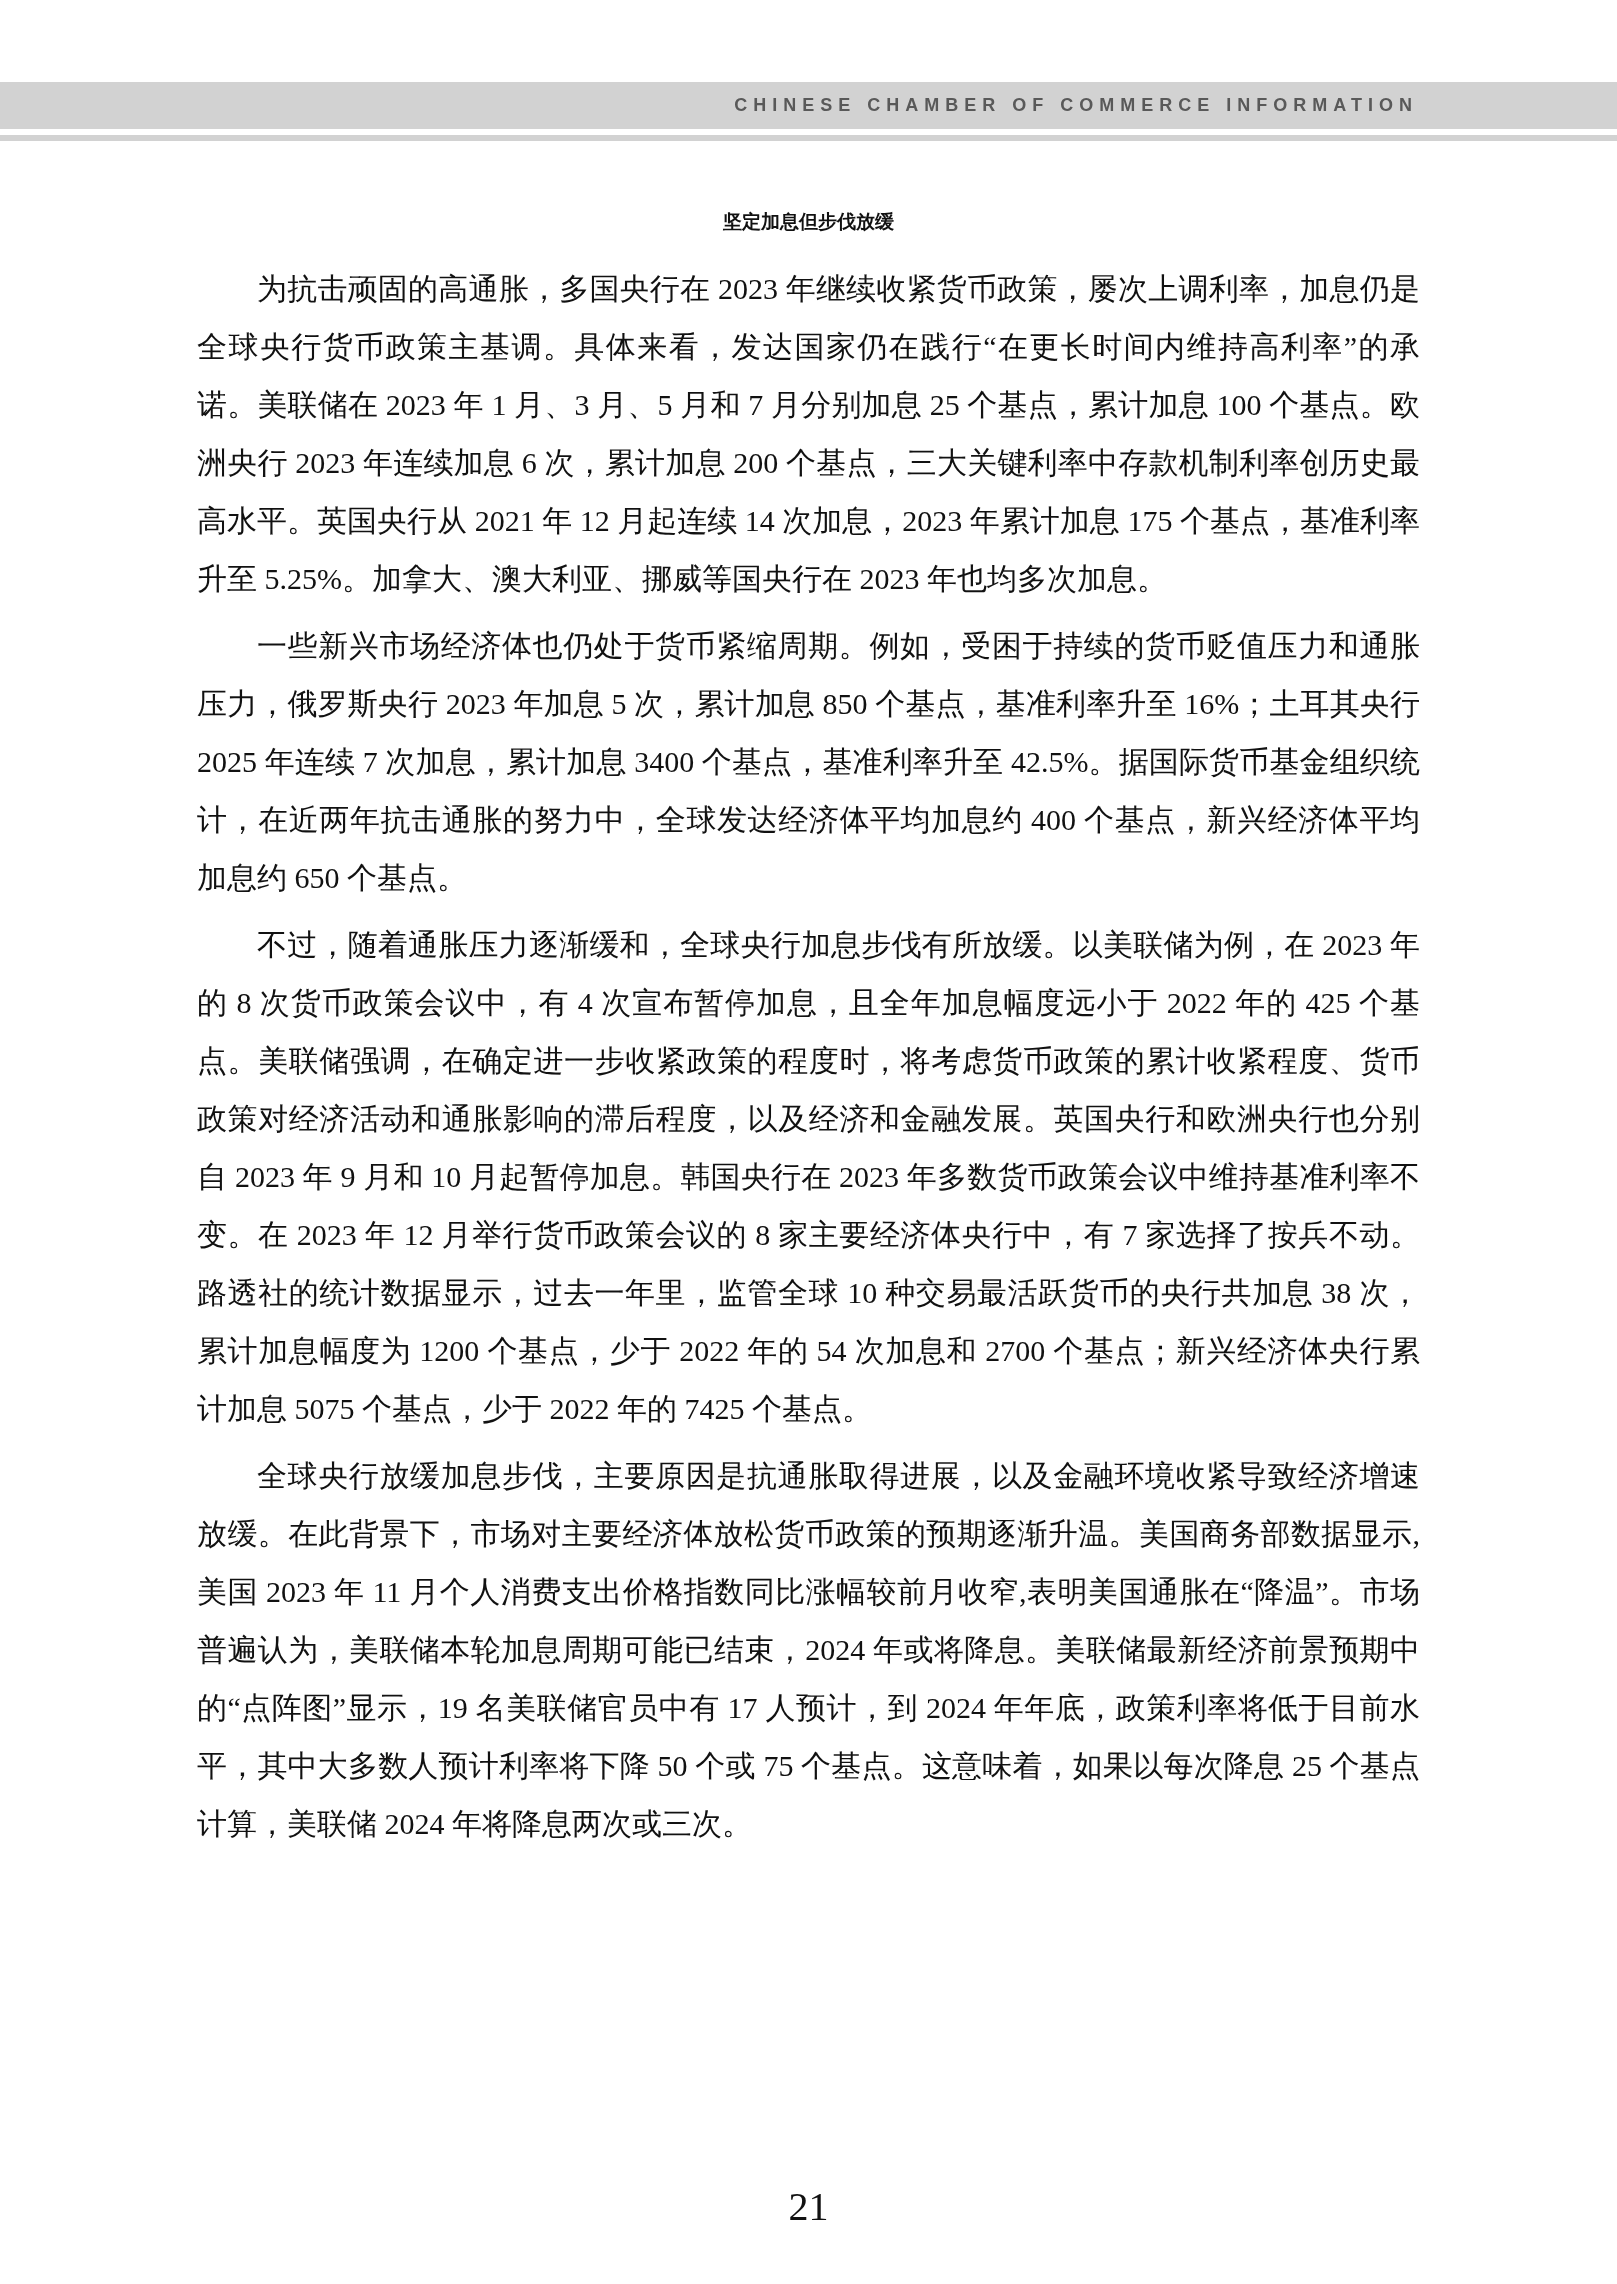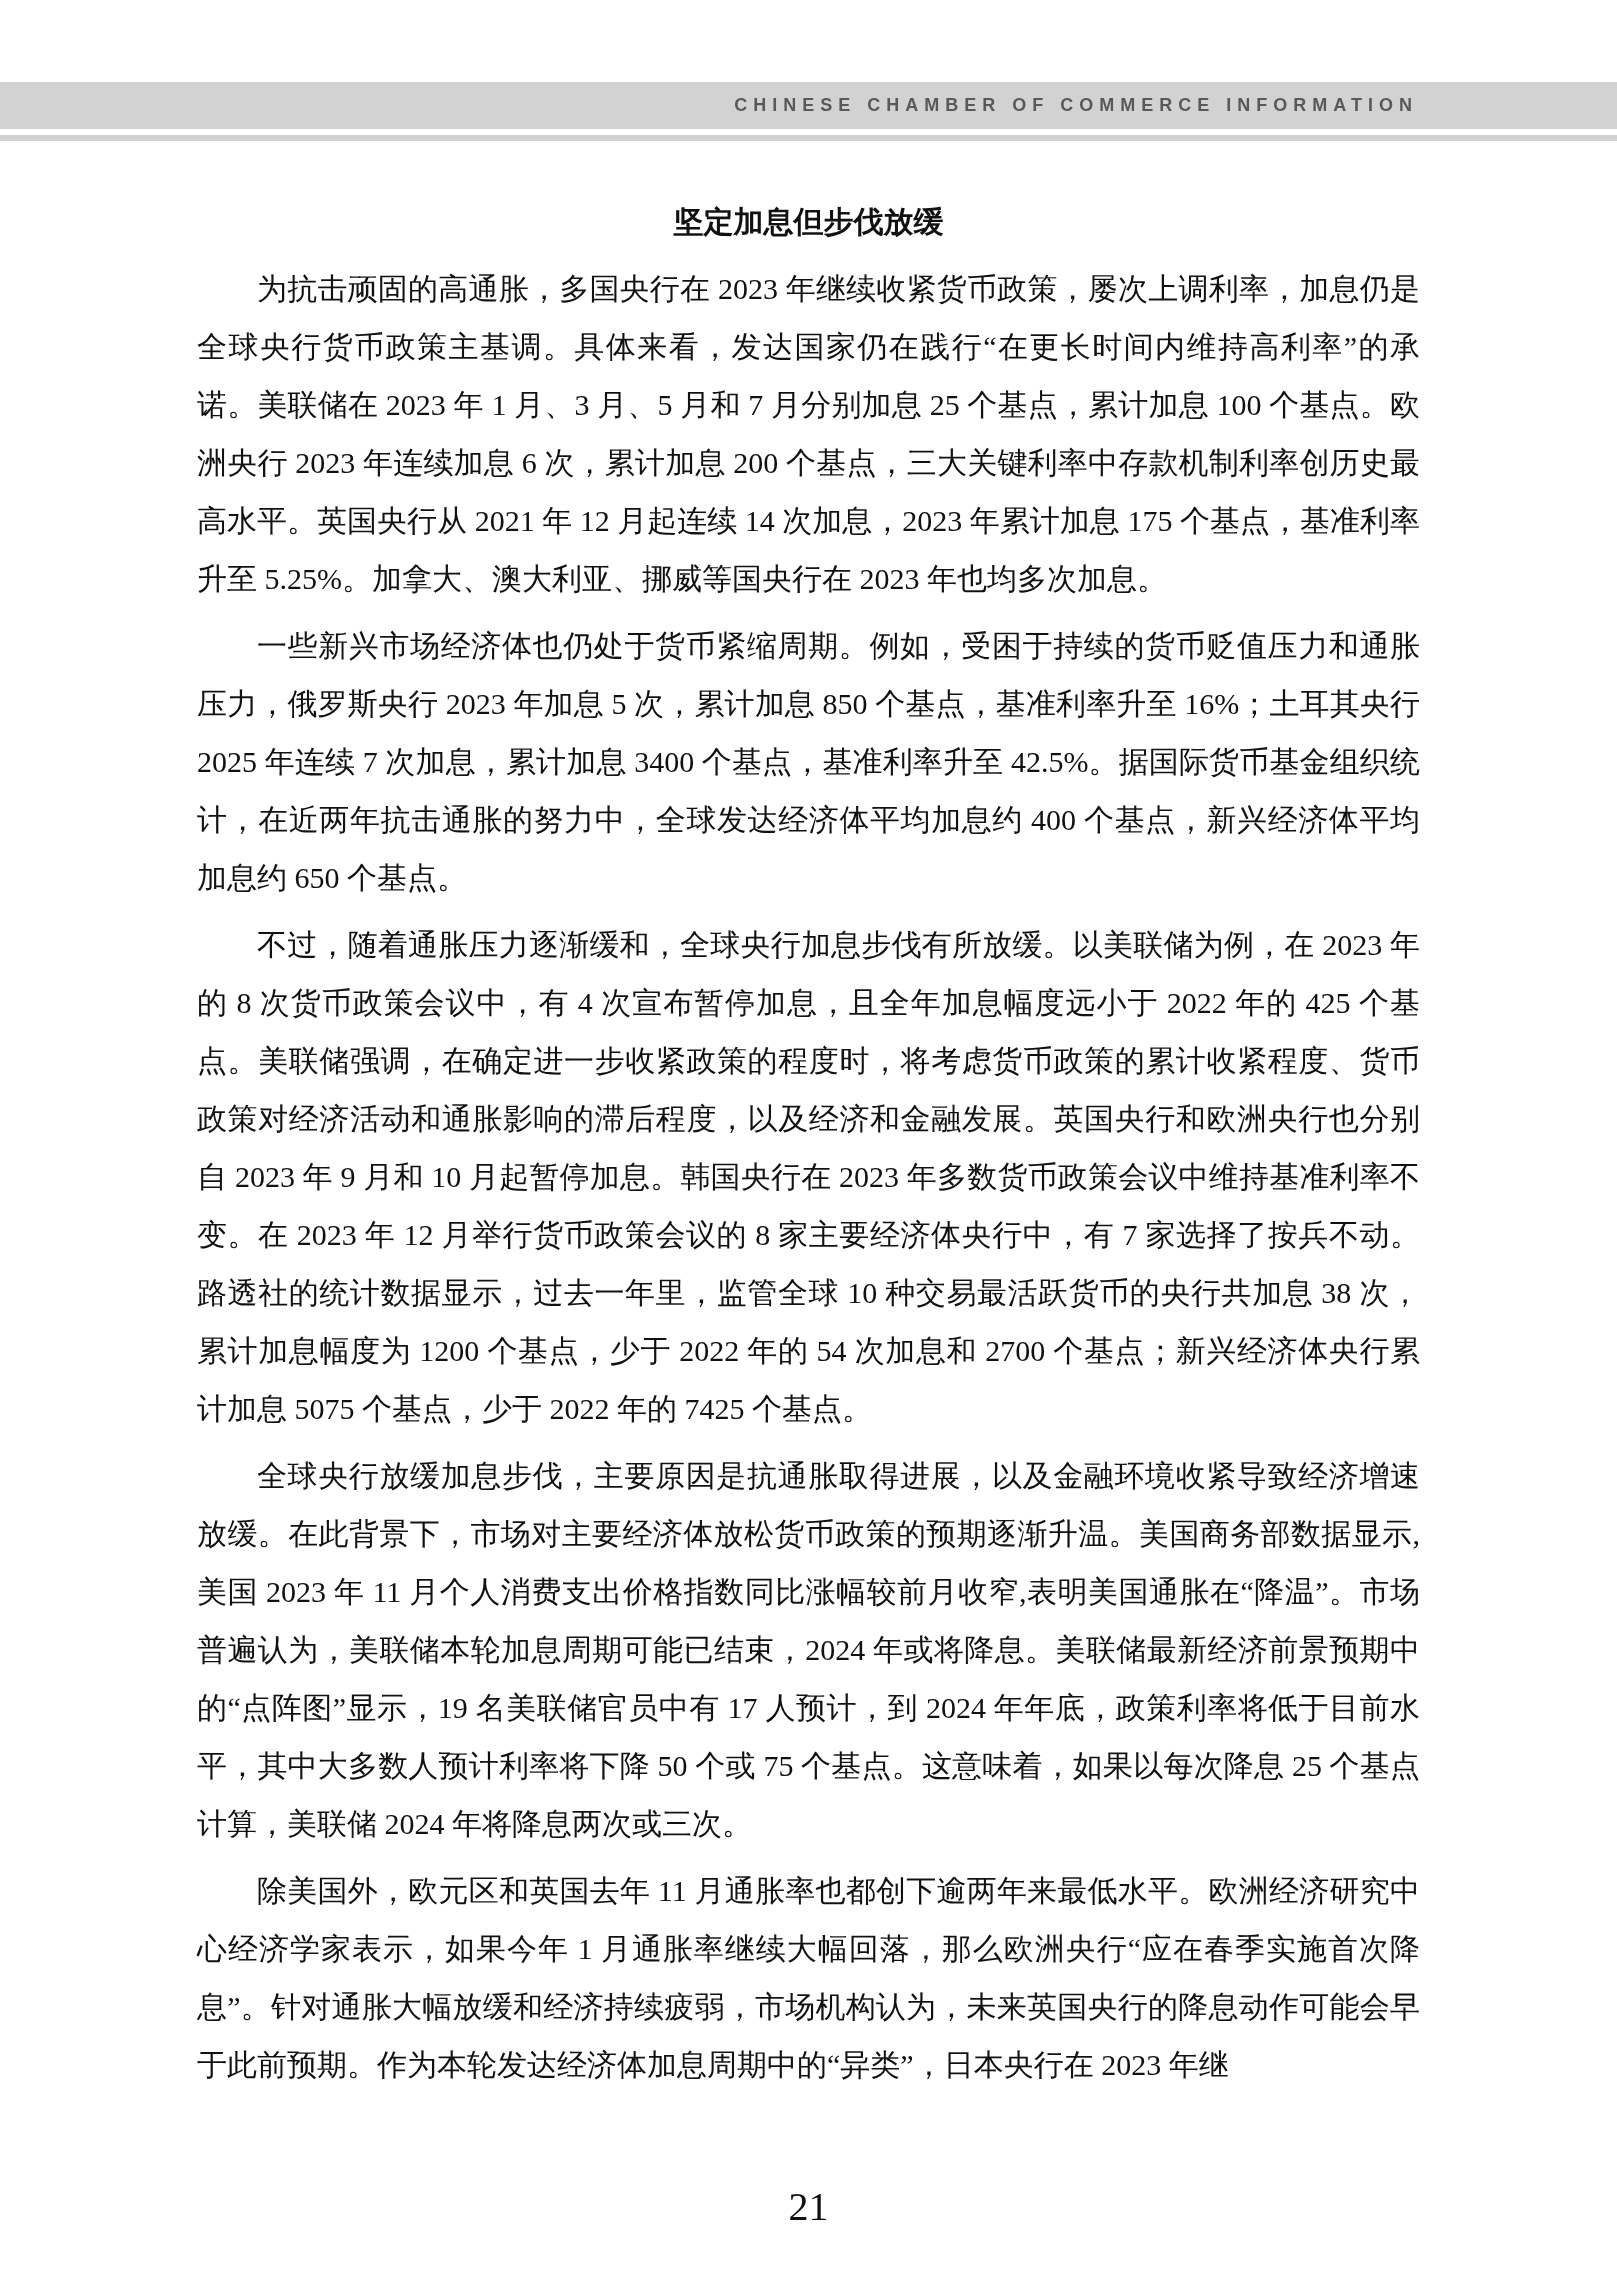--- a/index.html
+++ b/index.html
@@ -51,21 +51,21 @@
     position: absolute;
     left: 188px;
     top: 193px;
     width: 1241px;
     font-size: 30px;
     line-height: 58px;
     color: #111111;
     text-align: justify;
   }
   .section-title {
-    font-size: 30px;
+    font-size: 19px;
     line-height: 58px;
     font-weight: bold;
     text-align: center;
     margin: 0;
   }
   .content p {
     margin: 9px;
     text-indent: 60px;
     text-justify: inter-ideograph;
   }
@@ -97,20 +97,19 @@
 
     <p>为抗击顽固的高通胀，多国央行在 2023 年继续收紧货币政策，屡次上调利率，加息仍是全球央行货币政策主基调。具体来看，发达国家仍在践行“在更长时间内维持高利率”的承诺。美联储在 2023 年 1 月、3 月、5 月和 7 月分别加息 25 个基点，累计加息 100 个基点。欧洲央行 2023 年连续加息 6 次，累计加息 200 个基点，三大关键利率中存款机制利率创历史最高水平。英国央行从 2021 年 12 月起连续 14 次加息，2023 年累计加息 175 个基点，基准利率升至 5.25%。加拿大、澳大利亚、挪威等国央行在 2023 年也均多次加息。</p>
 
     <p>一些新兴市场经济体也仍处于货币紧缩周期。例如，受困于持续的货币贬值压力和通胀压力，俄罗斯央行 2023 年加息 5 次，累计加息 850 个基点，基准利率升至 16%；土耳其央行 2025 年连续 7 次加息，累计加息 3400 个基点，基准利率升至 42.5%。据国际货币基金组织统计，在近两年抗击通胀的努力中，全球发达经济体平均加息约 400 个基点，新兴经济体平均加息约 650 个基点。</p>
 
     <p>不过，随着通胀压力逐渐缓和，全球央行加息步伐有所放缓。以美联储为例，在 2023 年的 8 次货币政策会议中，有 4 次宣布暂停加息，且全年加息幅度远小于 2022 年的 425 个基点。美联储强调，在确定进一步收紧政策的程度时，将考虑货币政策的累计收紧程度、货币政策对经济活动和通胀影响的滞后程度，以及经济和金融发展。英国央行和欧洲央行也分别自 2023 年 9 月和 10 月起暂停加息。韩国央行在 2023 年多数货币政策会议中维持基准利率不变。在 2023 年 12 月举行货币政策会议的 8 家主要经济体央行中，有 7 家选择了按兵不动。路透社的统计数据显示，过去一年里，监管全球 10 种交易最活跃货币的央行共加息 38 次，累计加息幅度为 1200 个基点，少于 2022 年的 54 次加息和 2700 个基点；新兴经济体央行累计加息 5075 个基点，少于 2022 年的 7425 个基点。</p>
 
 
     <p>全球央行放缓加息步伐，主要原因是抗通胀取得进展，以及金融环境收紧导致经济增速放缓。在此背景下，市场对主要经济体放松货币政策的预期逐渐升温。美国商务部数据显示,美国 2023 年 11 月个人消费支出价格指数同比涨幅较前月收窄,表明美国通胀在“降温”。市场普遍认为，美联储本轮加息周期可能已结束，2024 年或将降息。美联储最新经济前景预期中的“点阵图”显示，19 名美联储官员中有 17 人预计，到 2024 年年底，政策利率将低于目前水平，其中大多数人预计利率将下降 50 个或 75 个基点。这意味着，如果以每次降息 25 个基点计算，美联储 2024 年将降息两次或三次。</p>
 
-    <p>除美国外，欧元区和英国去年 11 月通胀率也都创下逾两年来最低水平。欧洲经济研究中心经济学家表示，如果今年 1 月通胀率继续大幅回落，那么欧洲央行“应在春季实施首次降息”。针对通胀大幅放缓和经济持续疲弱，市场机构认为，未来英国央行的降息动作可能会早于此前预期。作为本轮发达经济体加息周期中的“异类”，日本央行在 2023 年继</p>
 
   </div>
 
   <div class="page-number">21</div>
 
 </div>
 
 
 </body></html>

